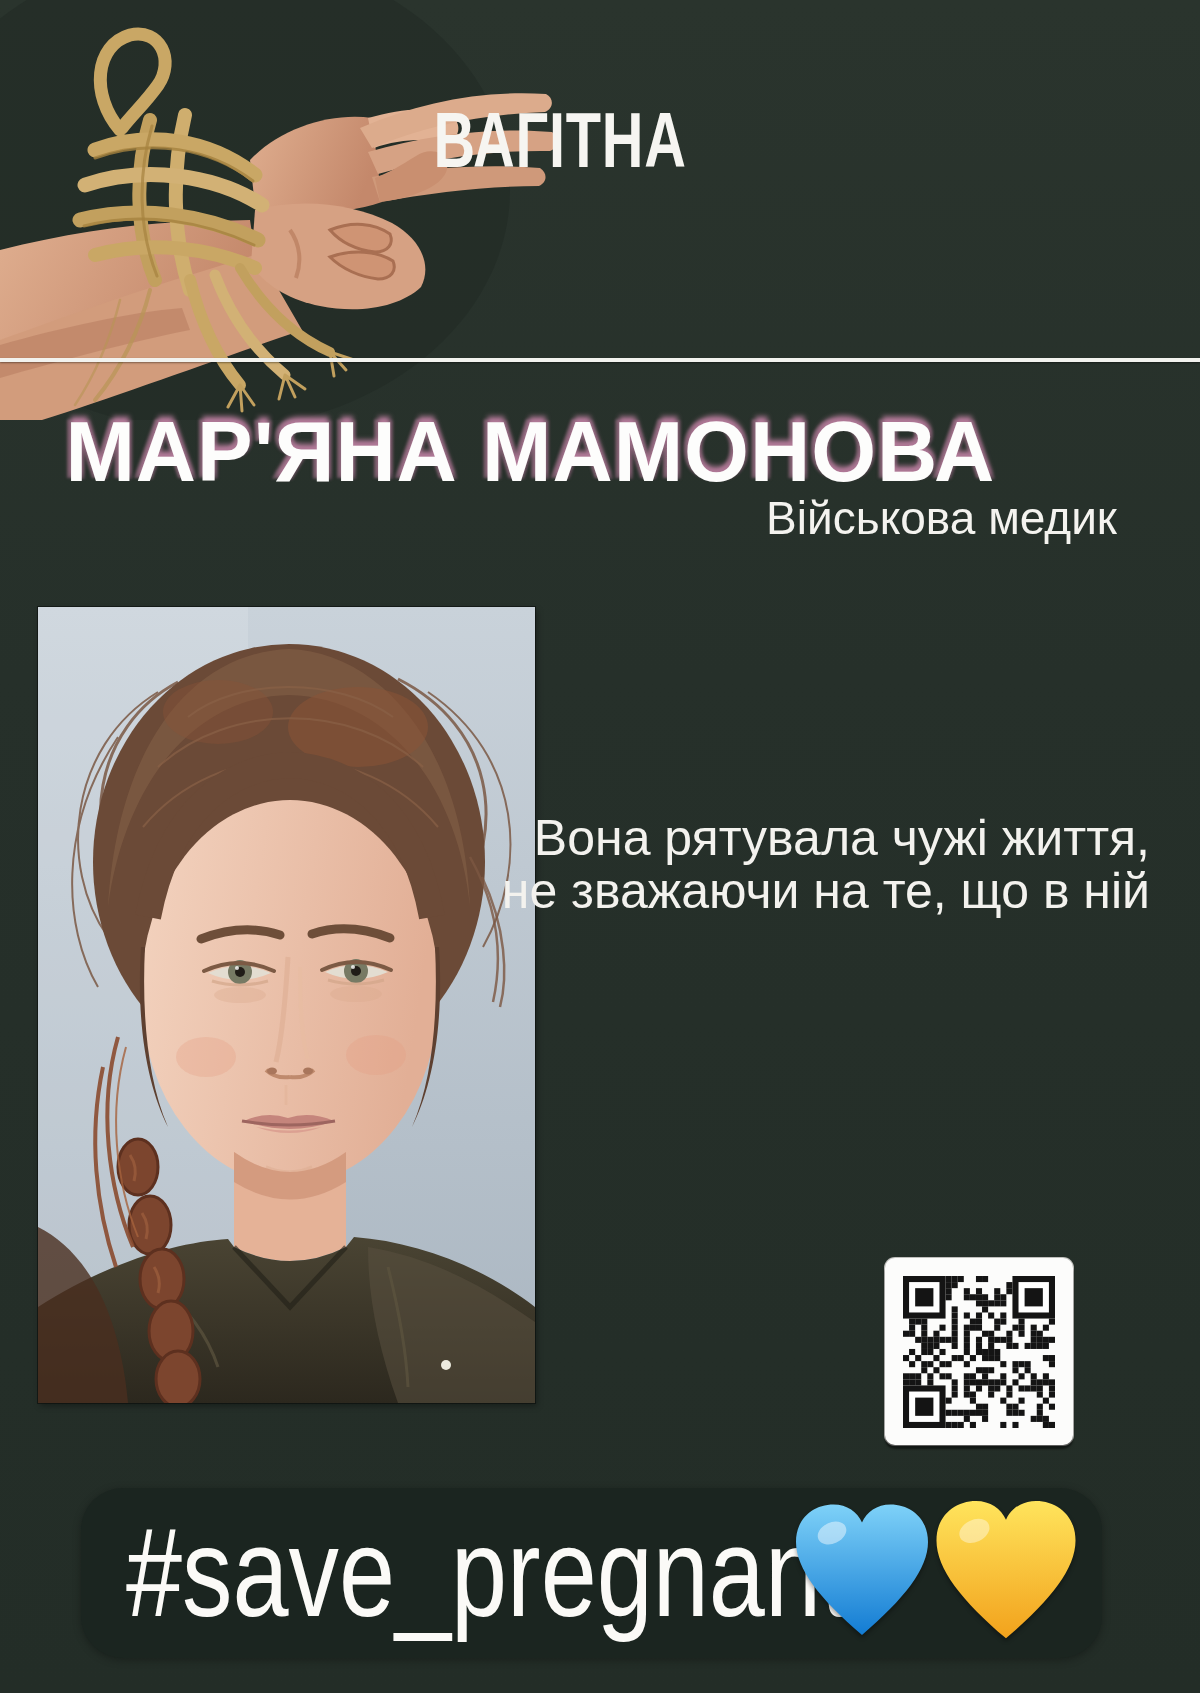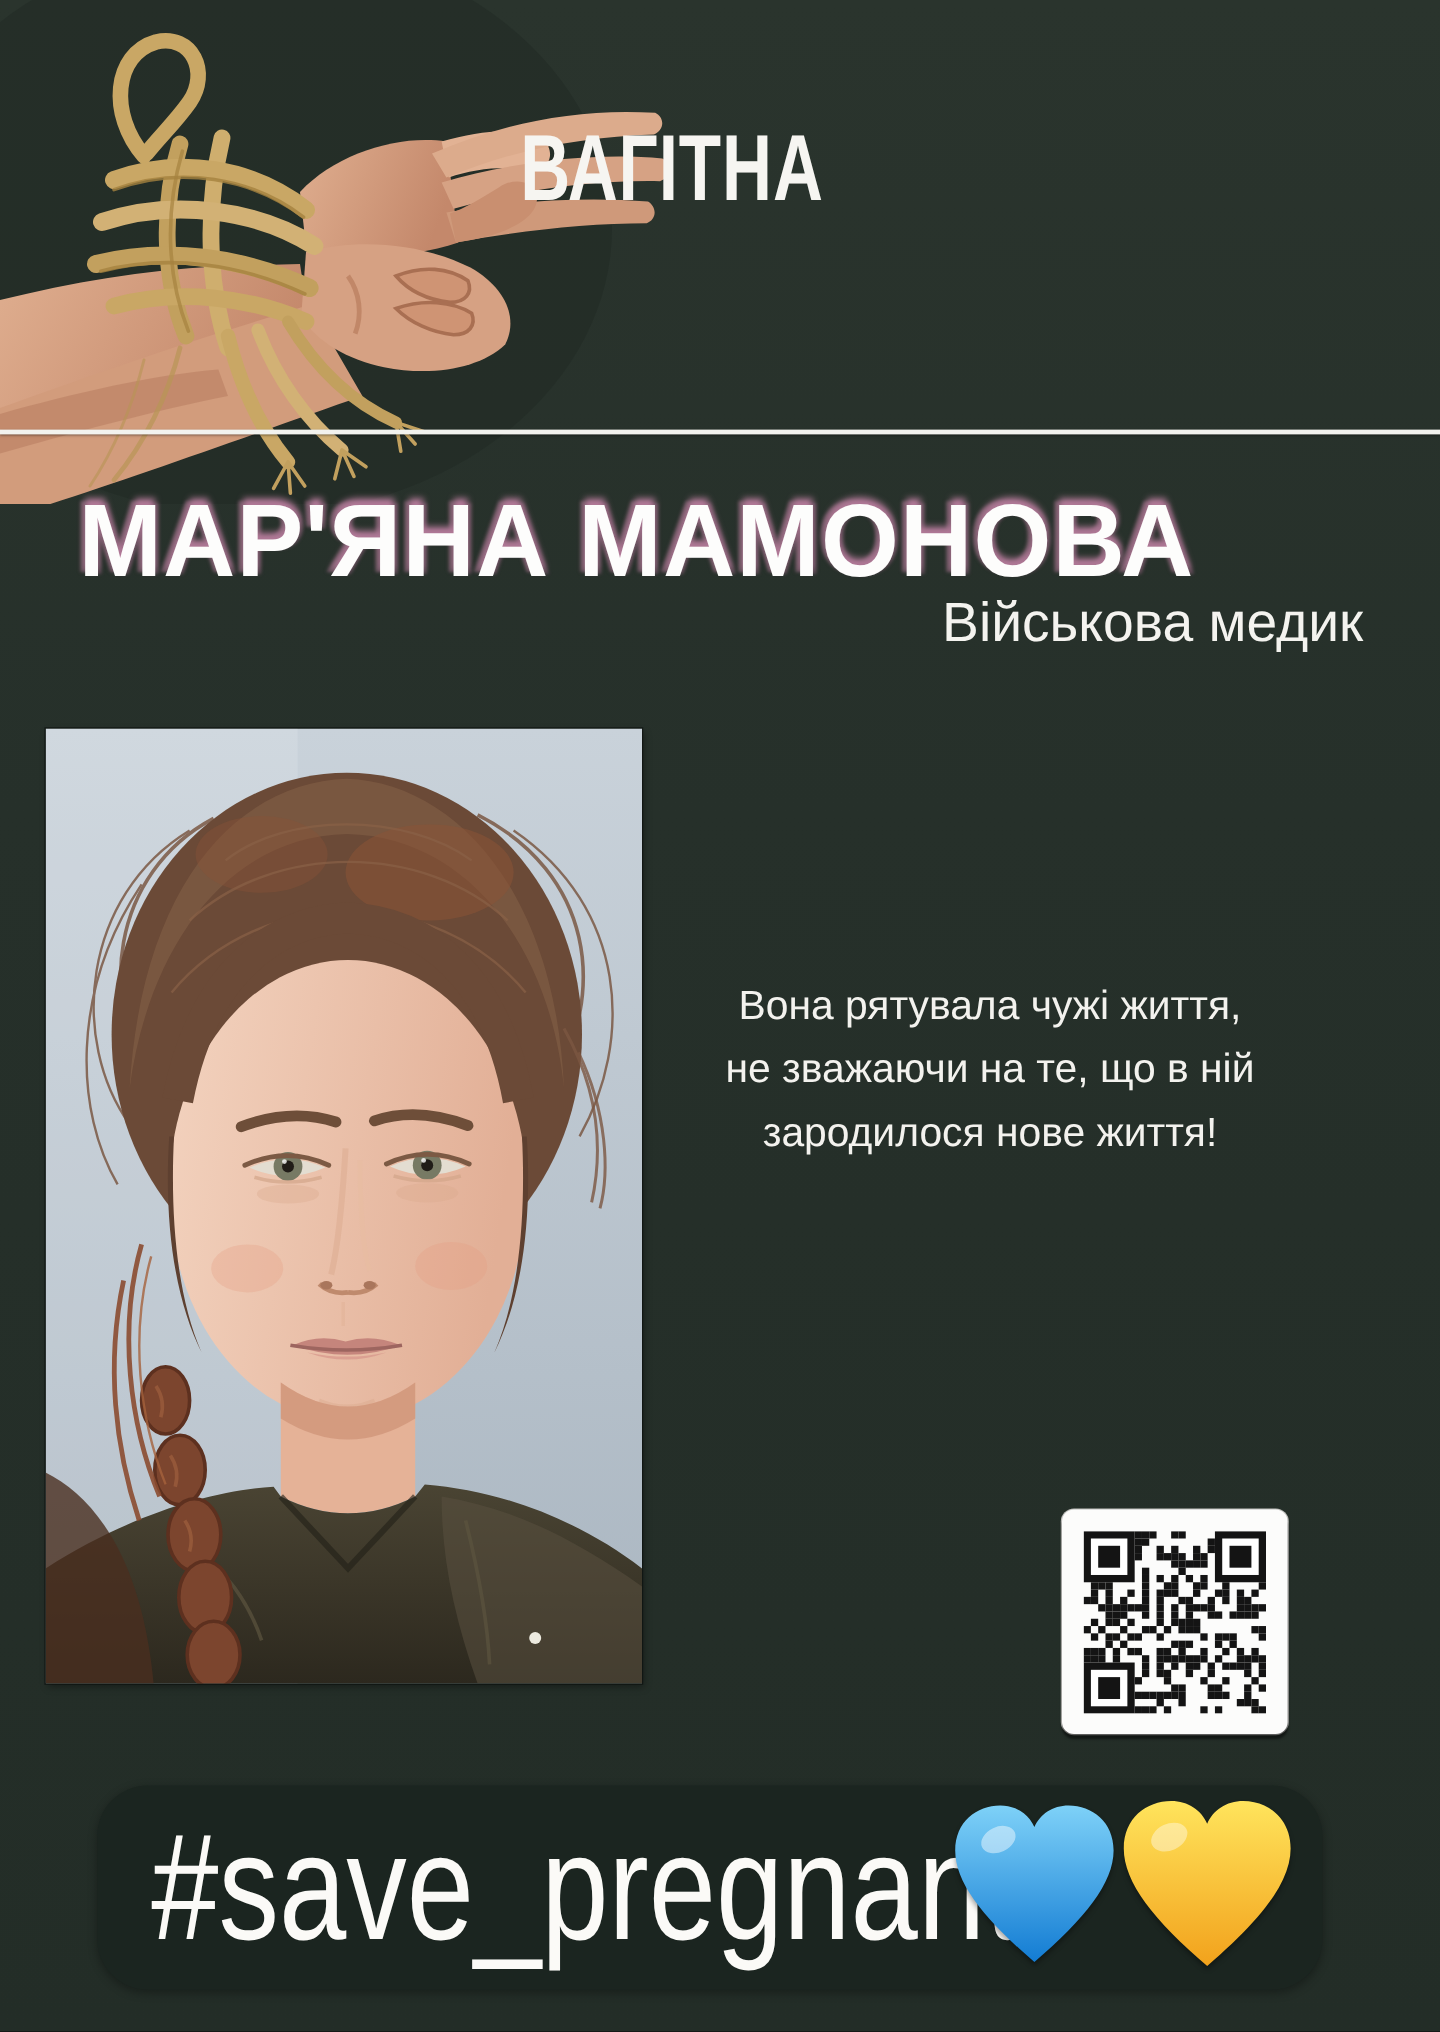--- a/index.html
+++ b/index.html
@@ -30,27 +30,27 @@
   }
   
   #name{
     left:0; top:407px; width:1060px; text-align:center; white-space:nowrap;
     color:#fdfdfc; font-weight:bold; font-size:86px; line-height:88px; letter-spacing:1px; z-index:4;
     text-shadow:0 -6px 5px rgba(185,126,158,0.85), -4px -3px 3px rgba(185,126,158,0.5), 3px -2px 3px rgba(170,110,145,0.4);
   }
   #name .cond{display:inline-block; transform:scaleX(0.97); transform-origin:center;}
   
   #role{
-    left:0; top:492px; width:1200px; text-align:right; padding-right:64px; box-sizing:border-box;
+    left:0; top:492px; width:1200px; text-align:right; padding-right:83px; box-sizing:border-box;
     color:#f4f3ef; font-size:46px; line-height:52px; z-index:4;
   }
   
   #message{
-    left:500px; top:812px; width:650px; text-align:center;
-    color:#f3f2ee; font-size:34px; line-height:53px; z-index:3;
+    left:500px; top:812px; width:650px; text-align:right;
+    color:#f3f2ee; font-size:50px; line-height:53px; z-index:3;
   }
   
   #photo-frame{
     left:38px; top:607px; width:497px; height:796px; z-index:2;
     outline:1px solid rgba(10,14,11,0.6); box-shadow:2px 3px 6px rgba(0,0,0,0.35);
   }
   #photo-frame svg{display:block;}
   
   #hands{left:0; top:0; width:560px; height:420px; z-index:1;}
   
@@ -257,21 +257,20 @@
         <path d="M432 250 C460 300 465 350 455 395"></path>
         <path d="M444 270 C468 320 470 370 462 400"></path>
       </g>
       <circle cx="408" cy="758" r="5" fill="#eceadf"></circle>
     </svg>
   </div>
 
   <div id="message" class="abs">
     <div>Вона рятувала чужі життя,</div>
     <div>не зважаючи на те, що в ній</div>
-    <div>зародилося нове життя!</div>
   </div>
 
   <div id="qr-card" class="abs">
     <svg id="qr-svg" viewBox="0 0 150 150" width="152" height="152" aria-hidden="true">
         <rect x="0" y="0" width="42" height="42" fill="#141414"></rect>
         <rect x="6" y="6" width="30" height="30" fill="#ffffff"></rect>
         <rect x="12" y="12" width="18" height="18" fill="#141414"></rect>
         <rect x="108" y="0" width="42" height="42" fill="#141414"></rect>
         <rect x="114" y="6" width="30" height="30" fill="#ffffff"></rect>
         <rect x="120" y="12" width="18" height="18" fill="#141414"></rect>

